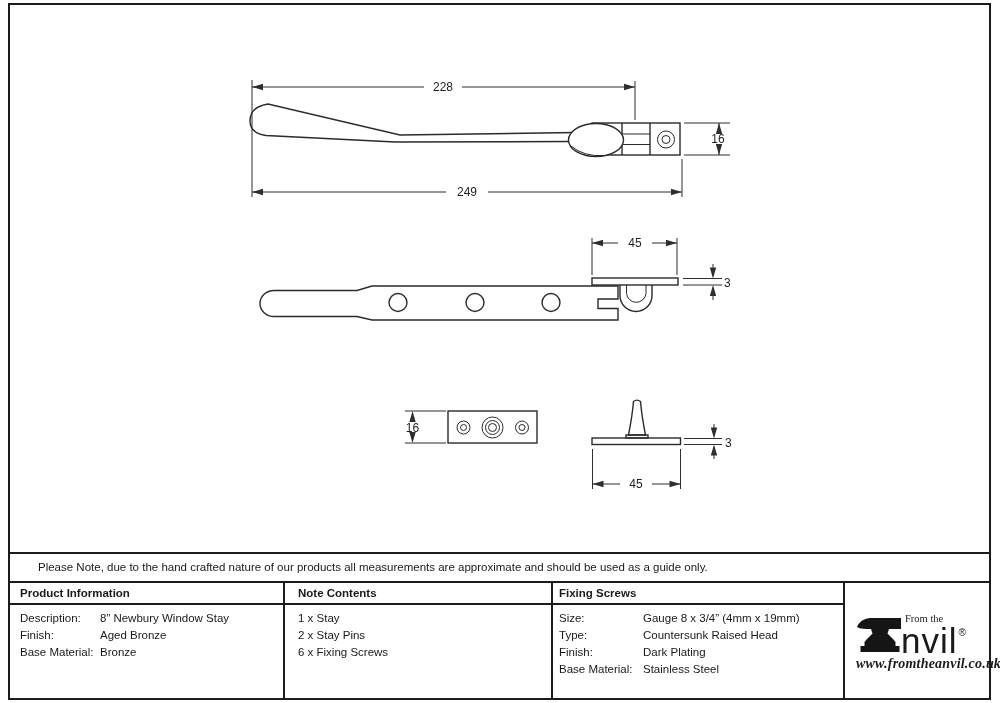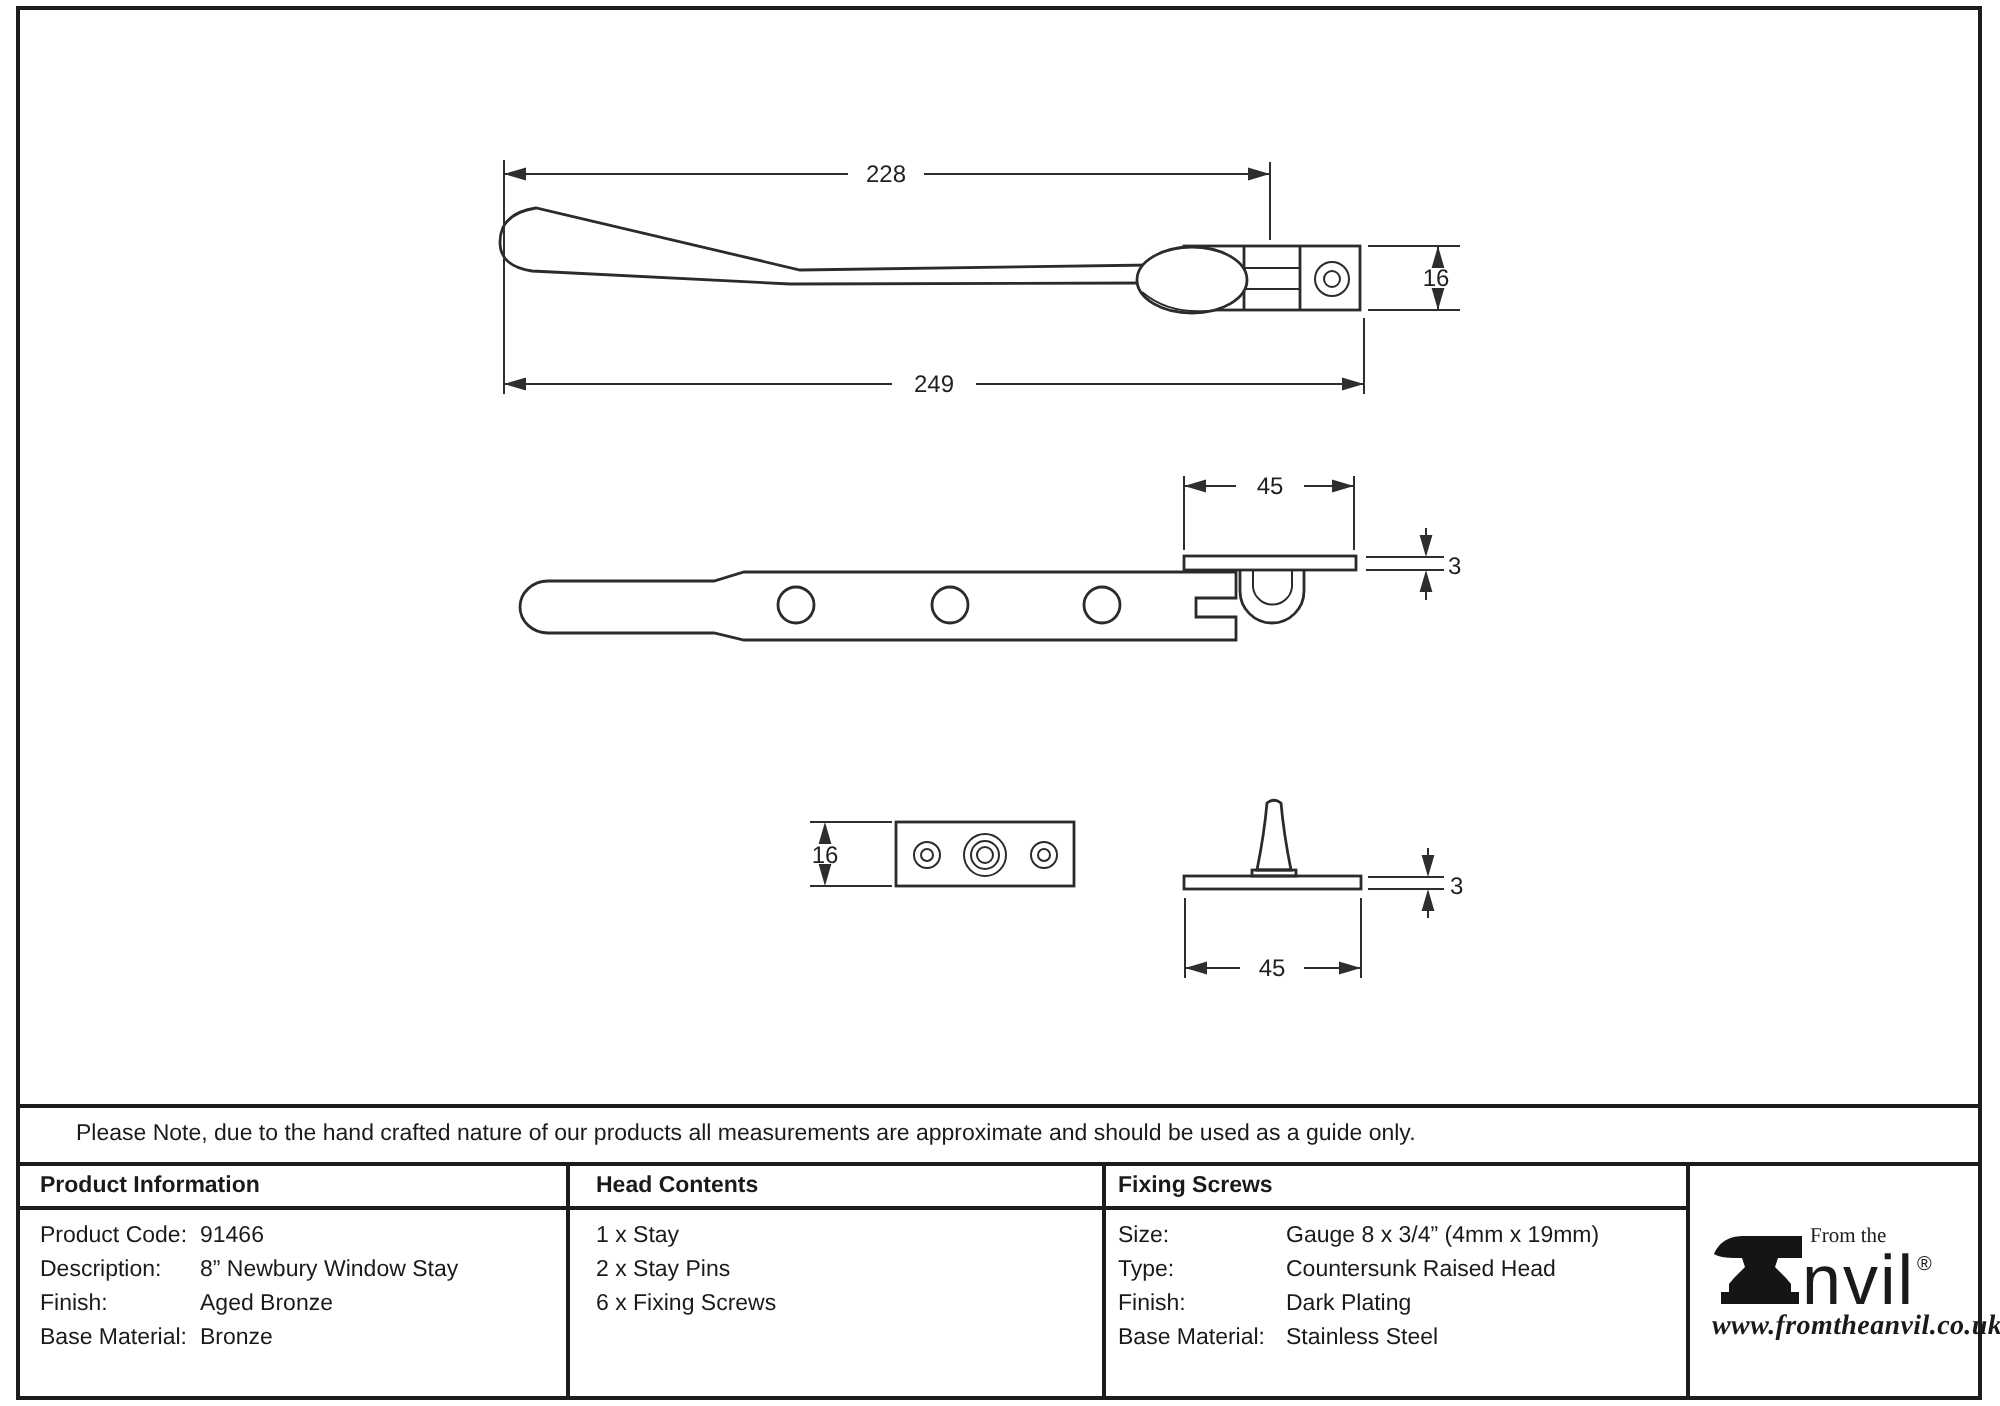--- a/index.html
+++ b/index.html
@@ -130,40 +130,36 @@
 <div class="note-bar">
   <span>Please Note, due to the hand crafted nature of our products all measurements are approximate and should be used as a guide only.</span>
 </div>
 
 <div class="info-table">
 
   <div class="col col-1">
     <div class="col-header">Product Information</div>
     <div class="col-body">
       <div class="kv">
-        <span class="k">Product Code:</span>
-        <span class="v">91466</span>
-      </div>
-      <div class="kv">
         <span class="k">Description:</span>
         <span class="v">8” Newbury Window Stay</span>
       </div>
       <div class="kv">
         <span class="k">Finish:</span>
         <span class="v">Aged Bronze</span>
       </div>
       <div class="kv">
         <span class="k">Base Material:</span>
         <span class="v">Bronze</span>
       </div>
     </div>
   </div>
 
   <div class="col col-2">
-    <div class="col-header">Head Contents</div>
+    <div class="col-header">Note Contents</div>
     <div class="col-body">
       <div>1 x Stay</div>
       <div>2 x Stay Pins</div>
       <div>6 x Fixing Screws</div>
     </div>
   </div>
 
   <div class="col col-3">
     <div class="col-header">Fixing Screws</div>
     <div class="col-body">

